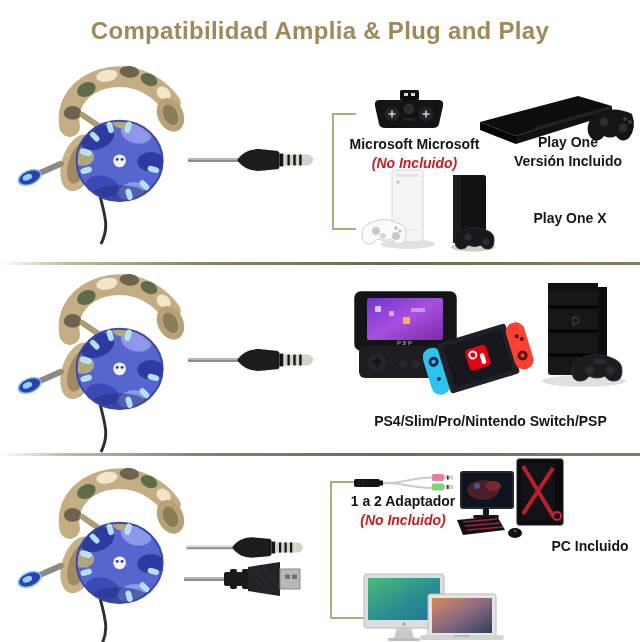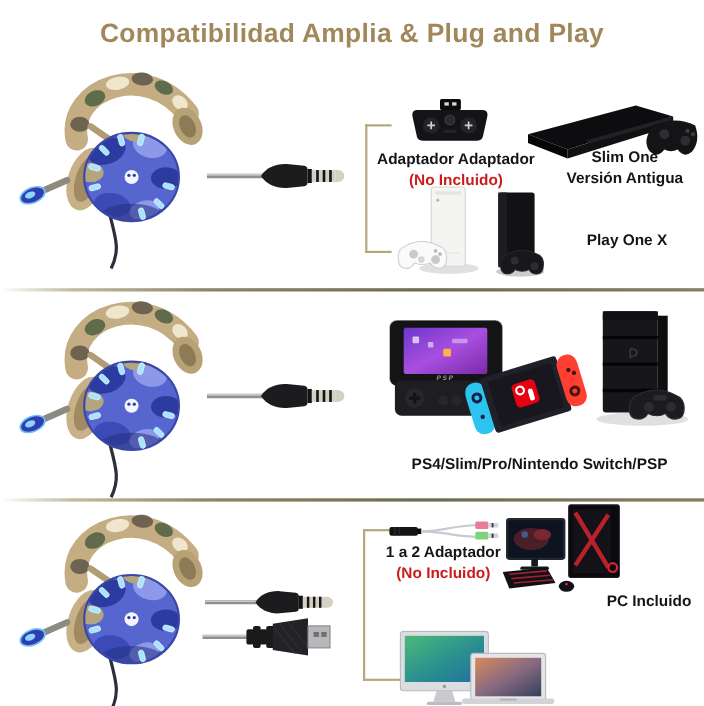--- a/index.html
+++ b/index.html
@@ -6,21 +6,21 @@
   .canvas{position:relative;width:640px;height:642px;background:#fff;overflow:hidden;
           font-family:"Liberation Sans",sans-serif;}
   .abs{position:absolute;}
   .title{position:absolute;top:4px;left:0;right:0;margin:13px;text-align:center;
          font:700 24px "Liberation Sans",sans-serif;color:#a1885a;letter-spacing:.3px;}
   .divider{position:absolute;left:0;width:100%;height:3px;
            background:linear-gradient(90deg,#ffffff 0%,#c2bda2 10%,#8a8568 30%,#6f6b52 60%,#837e61 100%);}
   .bracket{position:absolute;border:2px solid #b3a97a;border-right:none;}
   .lbl{position:absolute;font:700 14px "Liberation Sans",sans-serif;color:#151515;
        text-align:center;line-height:19px;}
-  .lbl .red{color:#cc1b1b;}
+  .lbl .red{color:#cc1b1b;font-style:italic;}
   .psp-txt{font:italic 700 6px "Liberation Sans",sans-serif;fill:#9298a4;letter-spacing:1.5px;text-anchor:middle;}
   svg{display:block;}
 </style>
 </head>
 <body>
 
 <div class="canvas">
 
   <svg width="0" height="0" aria-hidden="true">
     <defs>
@@ -292,30 +292,30 @@
   <svg class="abs" style="left:188px;top:142px" width="128" height="36" viewBox="0 0 130 36">
       <use href="#plug35-g"></use>
     </svg>
 
   <div class="bracket" style="left:332px;top:113px;width:22px;height:113px"></div>
 
   <svg class="abs" style="left:373px;top:90px" width="72" height="42" viewBox="0 0 72 42">
       <use href="#xadapt-g"></use>
     </svg>
   <div class="lbl" style="left:337px;top:135px;width:155px">
-    <div>Adaptador Adaptador</div>
+    <div>Microsoft Microsoft</div>
     <div class="red">(No Incluido)</div>
   </div>
 
   <svg class="abs" style="left:478px;top:86px" width="160" height="66" viewBox="0 0 160 66">
       <use href="#xold-g"></use>
     </svg>
   <div class="lbl" style="left:498px;top:133px;width:140px">
-    <div>Slim One</div>
-    <div>Versión Antigua</div>
+    <div>Play One</div>
+    <div>Versión Incluido</div>
   </div>
 
   <svg class="abs" style="left:360px;top:168px" width="92" height="88" viewBox="0 0 92 88">
       <use href="#xs-g"></use>
     </svg>
   <svg class="abs" style="left:443px;top:173px" width="64" height="84" viewBox="0 0 64 84">
       <use href="#xx-g"></use>
     </svg>
   <div class="lbl" style="left:500px;top:209px;width:140px">
     <div>Play One X</div>

